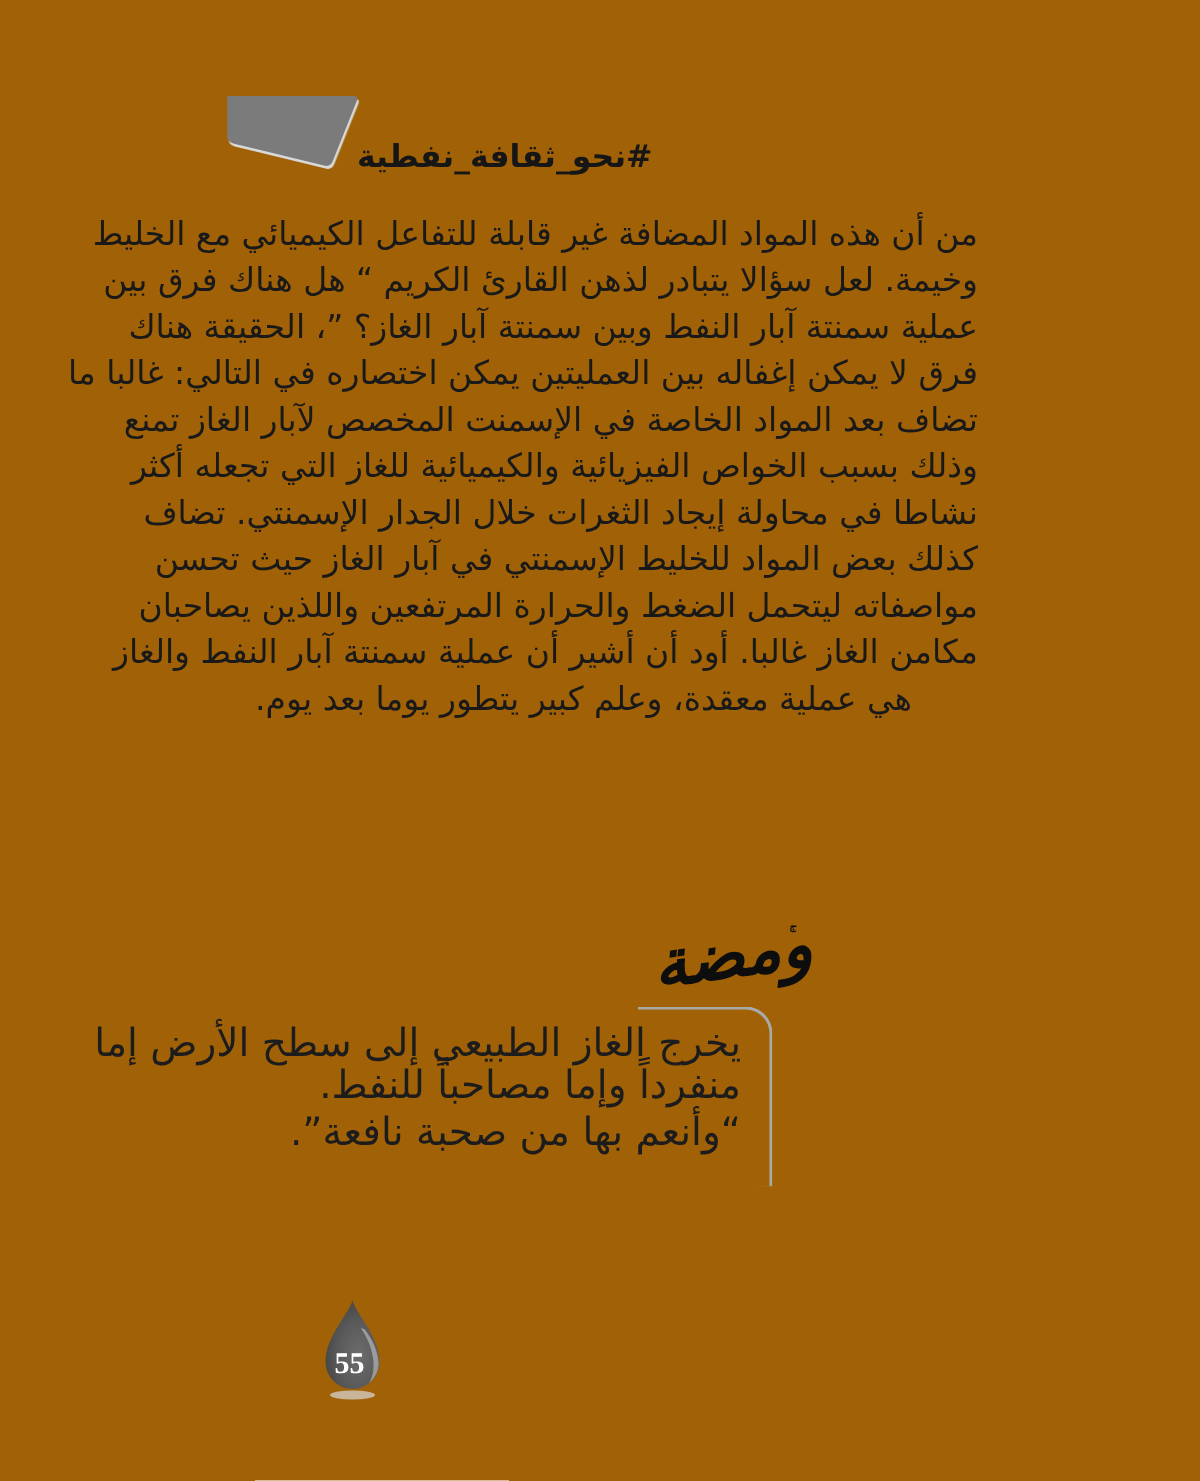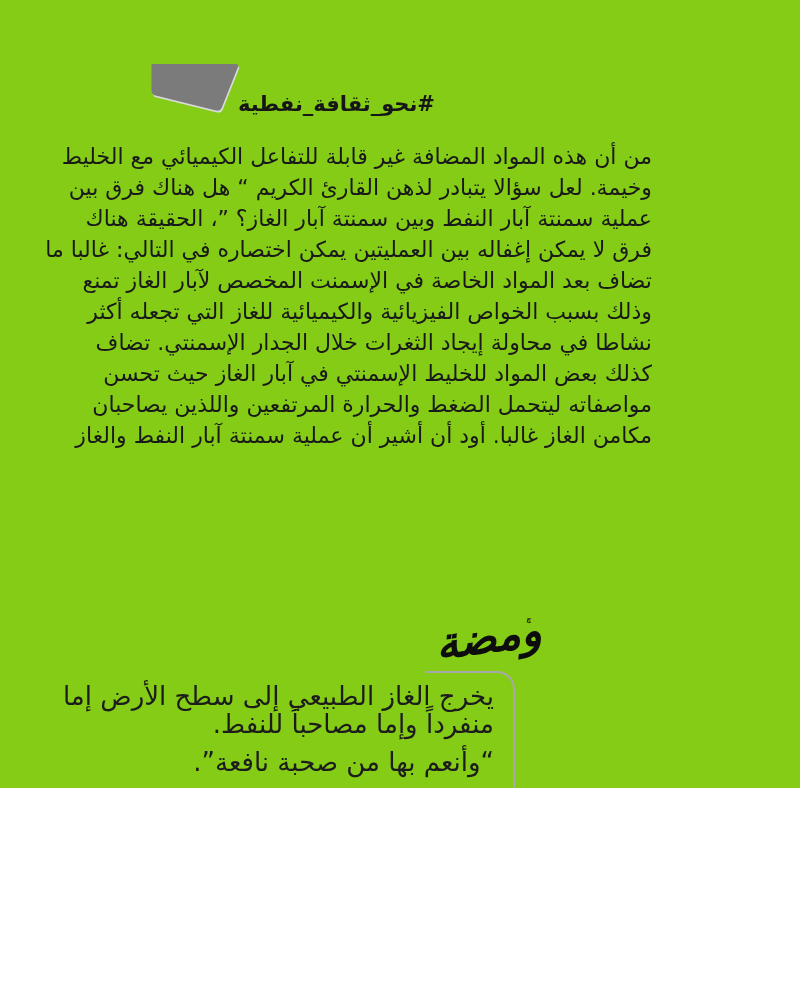--- a/index.html
+++ b/index.html
@@ -1,18 +1,18 @@
 <!DOCTYPE html>
 <html lang="ar" dir="rtl"><head>
 <meta charset="utf-8">
 <style>
   html,body{margin:0;padding:0;background:#fff;}
   .page{
-    position:relative; width:800px; height:788px; margin:0 auto;
-    background:#84cc16; overflow:hidden;
+    position:relative; width:800px; height:987px; margin:0 auto;
+    background:#a16207; overflow:hidden;
     font-family:"DejaVu Sans", sans-serif; color:#161616;
   }
   
   .swoosh{position:absolute; left:146px; top:58px; width:100px; height:60px;
           filter:drop-shadow(1.5px 2.5px 0px #d9d9d9);}
   .hashtag{
     position:absolute; left:238px; top:92px; white-space:nowrap;
     direction:rtl; font-size:21px; font-weight:bold; letter-spacing:0px;
     color:#161616;
   }
@@ -43,21 +43,21 @@
     border-top:2px solid #a9a9a9; border-right:2px solid #a9a9a9;
     border-top-right-radius:18px;
   }
   .callout{
     position:absolute; left:214px; top:682px; width:280px;
     direction:rtl; font-size:26px; color:#1c1c1c;
   }
   .callout .cline{ line-height:28px; white-space:nowrap; }
   .callout .c1{ text-align:right; }
   .callout .c2{ text-align:center; padding-left:20px; }
-  .callout .c3{ text-align:left; padding-left:42px; margin-top:10px; }
+  .callout .c3{ text-align:left; padding-left:42px; margin-top:3px; }
   
   .drop{ position:absolute; left:209px; top:864px; width:52px; height:70px; }
   .drop text{
     font-family:"Liberation Serif","DejaVu Serif",serif;
     font-size:20px; font-weight:bold; fill:#ffffff;
   }
 </style>
 </head>
 <body>
 
@@ -73,20 +73,21 @@
     <div class="tline">من أن هذه المواد المضافة غير قابلة للتفاعل الكيميائي مع الخليط</div>
     <div class="tline">وخيمة. لعل سؤالا يتبادر لذهن القارئ الكريم “ هل هناك فرق بين</div>
     <div class="tline">عملية سمنتة آبار النفط وبين سمنتة آبار الغاز؟ ”، الحقيقة هناك</div>
     <div class="tline">فرق لا يمكن إغفاله بين العمليتين يمكن اختصاره في التالي: غالبا ما</div>
     <div class="tline">تضاف بعد المواد الخاصة في الإسمنت المخصص لآبار الغاز تمنع</div>
     <div class="tline">وذلك بسبب الخواص الفيزيائية والكيميائية للغاز التي تجعله أكثر</div>
     <div class="tline">نشاطا في محاولة إيجاد الثغرات خلال الجدار الإسمنتي. تضاف</div>
     <div class="tline">كذلك بعض المواد للخليط الإسمنتي في آبار الغاز حيث تحسن</div>
     <div class="tline">مواصفاته ليتحمل الضغط والحرارة المرتفعين واللذين يصاحبان</div>
     <div class="tline">مكامن الغاز غالبا.  أود أن أشير أن عملية سمنتة آبار النفط والغاز</div>
+    <div class="tline lastline">هي عملية معقدة، وعلم كبير يتطور يوما بعد يوم.</div>
   </div>
 
   <div class="ornament">
     <span class="spark">ۚ</span>
     <span>ومضة</span>
   </div>
 
   <div class="callout-bracket"></div>
 
   <div class="callout">

